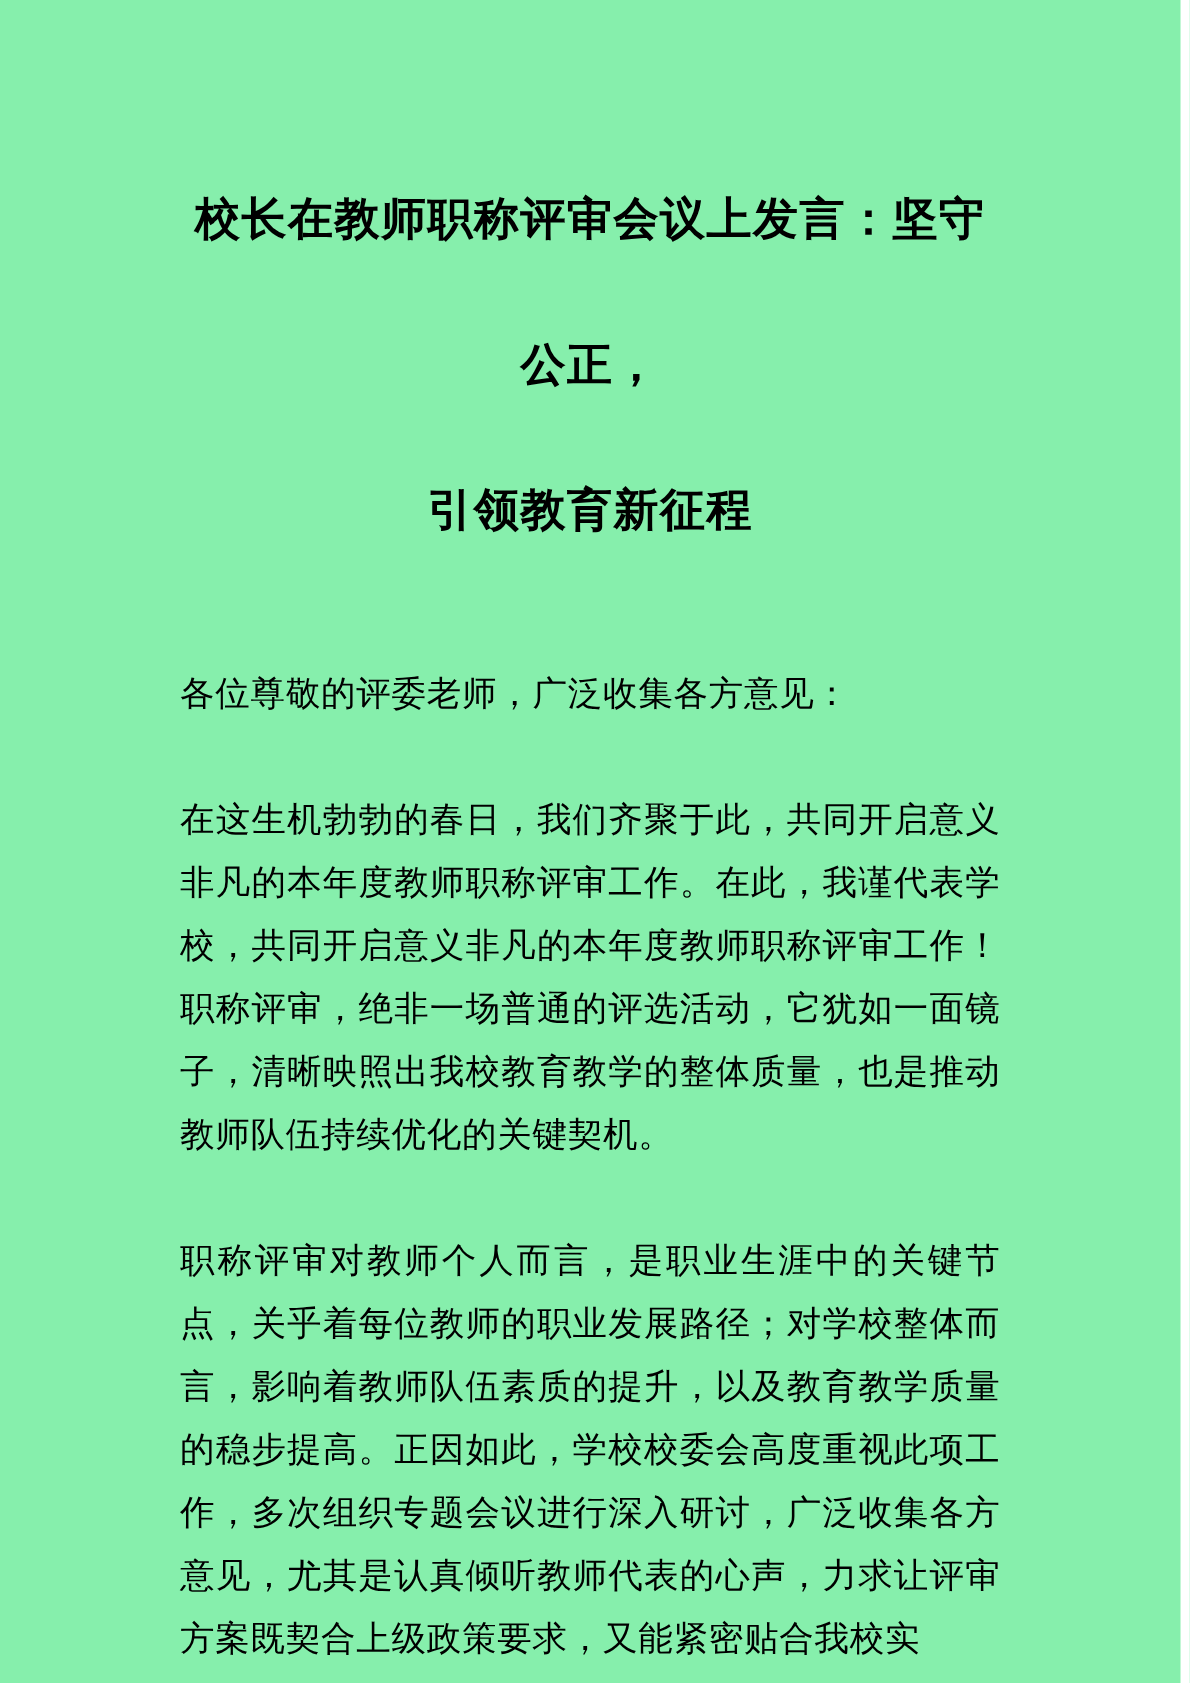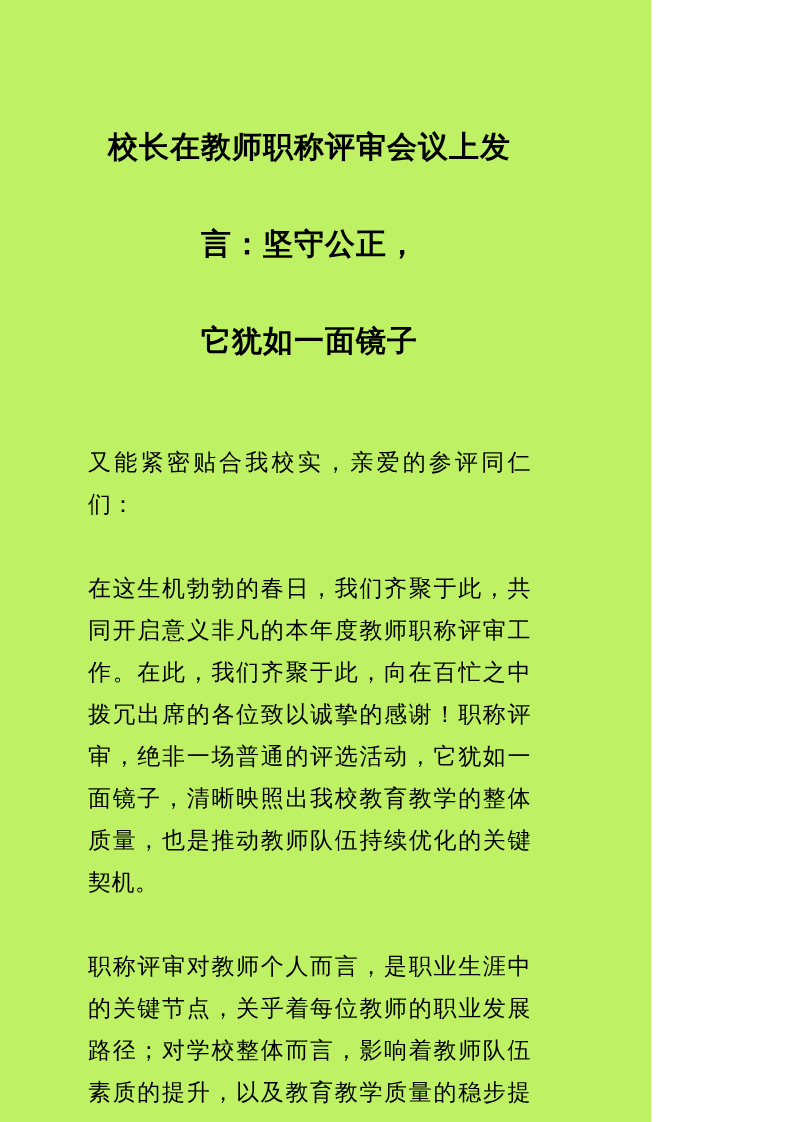--- a/index.html
+++ b/index.html
@@ -2,25 +2,25 @@
 <html><head>
 <meta charset="utf-8">
 <style>
   html, body {
     margin: 0;
     padding: 0;
     background: #ffffff;
   }
   .page {
     position: relative;
-    width: 651px;
+    width: 787px;
     height: 1122px;
-    background: #bef264;
+    background: #86efac;
     box-sizing: border-box;
-    padding: 98px 120px 0 88px;
+    padding: 98px 120px 0 120px;
     overflow: hidden;
     font-family: "Liberation Sans", "DejaVu Sans", sans-serif;
     color: #000000;
   }
   .doc-title {
     margin: 0 0 52px 0;
     font-size: 30px;
     font-weight: 700;
     line-height: 97px;
     text-align: center;
@@ -36,22 +36,22 @@
     text-align: justify;
     letter-spacing: 0.5px;
   }
 </style>
 </head>
 <body>
 
 <div class="page">
   <h1 class="doc-title">
     <span class="title-line">校长在教师职称评审会议上发言：坚守公正，</span>
-    <span class="title-line">它犹如一面镜子</span>
+    <span class="title-line">引领教育新征程</span>
   </h1>
 
-  <p class="para">又能紧密贴合我校实，亲爱的参评同仁们：</p>
+  <p class="para">各位尊敬的评委老师，广泛收集各方意见：</p>
 
 
-  <p class="para">在这生机勃勃的春日，我们齐聚于此，共同开启意义非凡的本年度教师职称评审工作。在此，我们齐聚于此，向在百忙之中拨冗出席的各位致以诚挚的感谢！职称评审，绝非一场普通的评选活动，它犹如一面镜子，清晰映照出我校教育教学的整体质量，也是推动教师队伍持续优化的关键契机。</p>
+  <p class="para">在这生机勃勃的春日，我们齐聚于此，共同开启意义非凡的本年度教师职称评审工作。在此，我谨代表学校，共同开启意义非凡的本年度教师职称评审工作！职称评审，绝非一场普通的评选活动，它犹如一面镜子，清晰映照出我校教育教学的整体质量，也是推动教师队伍持续优化的关键契机。</p>
 
   <p class="para">职称评审对教师个人而言，是职业生涯中的关键节点，关乎着每位教师的职业发展路径；对学校整体而言，影响着教师队伍素质的提升，以及教育教学质量的稳步提高。正因如此，学校校委会高度重视此项工作，多次组织专题会议进行深入研讨，广泛收集各方意见，尤其是认真倾听教师代表的心声，力求让评审方案既契合上级政策要求，又能紧密贴合我校实</p>
 </div>
 
 </body></html>

